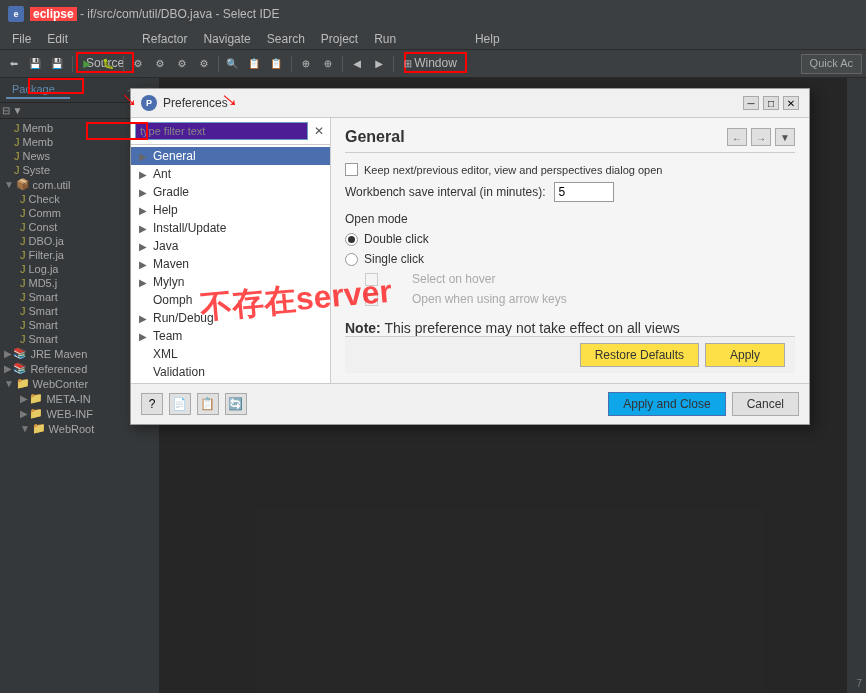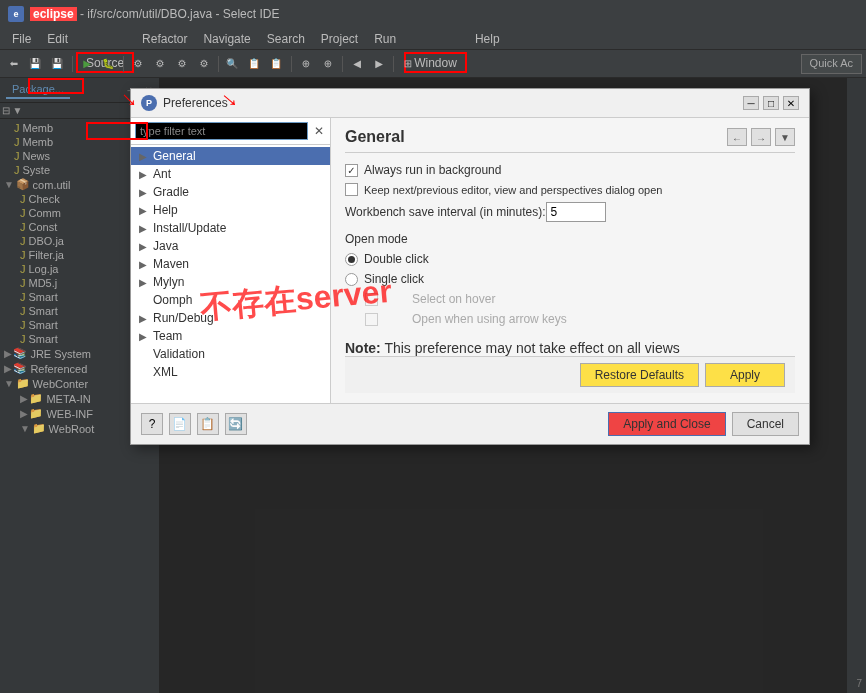--- a/index.html
+++ b/index.html
@@ -229,21 +229,21 @@
     }
     .pref-search {
       padding: 4px;
       border-bottom: 1px solid #ccc;
       display: flex;
       align-items: center;
       gap: 4px;
     }
     .pref-search-input {
       flex: 1;
-      background: #000000;
+      background: #4c1d95;
       border: 1px solid #6b9ac4;
       padding: 2px 4px;
       font-size: 11px;
       color: #555;
     }
     .pref-search-clear {
       cursor: pointer;
       color: #555;
       font-size: 12px;
       padding: 0 2px;
@@ -338,21 +338,21 @@
     .pref-label {
       font-size: 12px;
       color: #333;
     }
     .pref-label.disabled { color: #aaa; margin-left: 28px; }
 
     .pref-inline {
       display: flex;
       align-items: center;
       margin-bottom: 6px;
-      gap: 0;
+      gap: 8px;
     }
     .pref-text-input {
       border: 1px solid #999;
       background: white;
       padding: 2px 4px;
       font-size: 12px;
       width: 60px;
     }
 
     .pref-section-label {
@@ -397,21 +397,21 @@
     }
     .footer-btn {
       padding: 4px 14px;
       background: #e0e0e0;
       border: 1px solid #aaa;
       cursor: pointer;
       font-size: 12px;
       color: #333;
     }
     .footer-btn.primary {
-      background: #ef4444;
+      background: #0ea5e9;
       border-color: #4b6eaf;
     }
 
     
     .action-buttons-row {
       border-top: 1px solid #ccc;
       padding: 6px 10px;
       background: #f0f0f0;
       display: flex;
       justify-content: flex-end;
@@ -575,21 +575,21 @@
         <span class="tree-icon file-icon">J</span>
         <span>Smart</span>
       </div>
       <div class="tree-item" style="padding-left:18px;">
         <span class="tree-icon file-icon">J</span>
         <span>Smart</span>
       </div>
       <div class="tree-item">
         <span class="tree-toggle">▶</span>
         <span class="tree-icon">📚</span>
-        <span>JRE System</span>
+        <span>JRE Maven</span>
       </div>
       <div class="tree-item">
         <span class="tree-toggle">▶</span>
         <span class="tree-icon">📚</span>
         <span>Referenced</span>
       </div>
       <div class="tree-item">
         <span class="tree-toggle">▼</span>
         <span class="tree-icon folder-icon">📁</span>
         <span>WebConter</span>
@@ -685,43 +685,39 @@
           <div class="pref-tree-item">
             <span class="pref-tree-toggle">▶</span>
             <span>Run/Debug</span>
           </div>
           <div class="pref-tree-item">
             <span class="pref-tree-toggle">▶</span>
             <span>Team</span>
           </div>
           <div class="pref-tree-item">
             <span class="pref-tree-toggle"> </span>
+            <span>XML</span>
+          </div>
+          <div class="pref-tree-item">
+            <span class="pref-tree-toggle"> </span>
             <span>Validation</span>
-          </div>
-          <div class="pref-tree-item">
-            <span class="pref-tree-toggle"> </span>
-            <span>XML</span>
           </div>
         </div>
       </div>
 
       <div class="pref-content">
         <div class="pref-content-header">
           <span class="pref-page-title">General</span>
           <div class="pref-nav-buttons">
             <button class="pref-nav-btn">←</button>
             <button class="pref-nav-btn">→</button>
             <button class="pref-nav-btn">▼</button>
           </div>
         </div>
 
-        <div class="pref-option">
-          <div class="pref-checkbox checked"></div>
-          <span class="pref-label">Always run in background</span>
-        </div>
 
         <div class="pref-option">
           <div class="pref-checkbox"></div>
           <span class="pref-label" style="font-size:11px;">Keep next/previous editor, view and perspectives dialog open</span>
         </div>
 
 
         <div class="pref-inline">
           <span class="pref-label">Workbench save interval (in minutes):</span>
           <input class="pref-text-input" type="text" value="5" style="">

